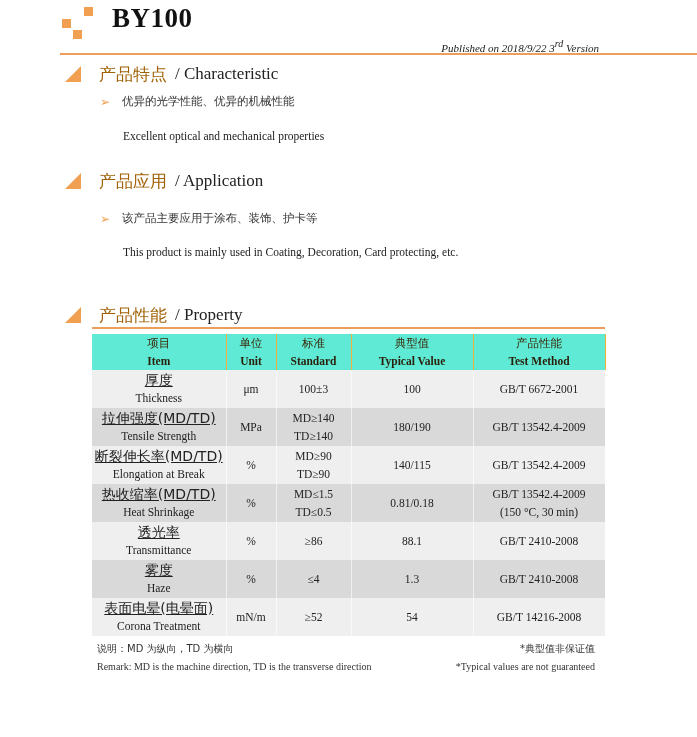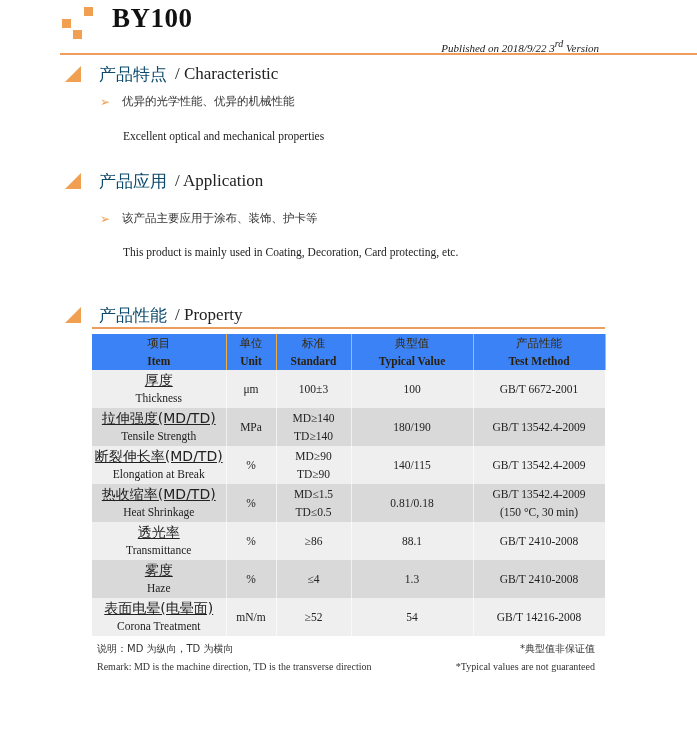--- a/index.html
+++ b/index.html
@@ -22,33 +22,33 @@
   .pub sup { font-size: 10px; }
   .rule-top {
     position: absolute; left: 60px; width: 637px; top: 53px; height: 2px; background: #ee9e5c;
   }
   .section-head { position: absolute; left: 65px; height: 24px; display: flex; align-items: center; }
   .tri {
     width: 0; height: 0; border-style: solid;
     border-width: 0 0 16px 16px; border-color: transparent transparent #f0a050 transparent;
     margin-right: 18px;
   }
-  .section-head .cn { font-size: 17px; color: #0c4a6e; font-family: "DejaVu Sans", sans-serif; font-weight: 300; }
+  .section-head .cn { font-size: 17px; color: #a16207; font-family: "DejaVu Sans", sans-serif; font-weight: 300; }
   .section-head .en { font-size: 17px; color: #222; margin-left: 8px; }
   .bullet { position: absolute; left: 100px; display: flex; align-items: center; font-size: 11.5px; color: #333; font-family: "DejaVu Sans", sans-serif; }
   .bullet .arrow { color: #f0a050; font-size: 12px; margin-right: 12px; }
   .en-line { position: absolute; left: 123px; font-size: 11.5px; color: #222; }
   .prop-rule { position: absolute; left: 92px; width: 513px; top: 327px; height: 2px; background: #ee9e5c; }
   table.props {
     position: absolute; left: 92px; top: 334px; width: 513px;
     border-collapse: collapse; table-layout: fixed;
     font-size: 11.5px; color: #222;
   }
   table.props th {
-    background: #3b82f6; font-weight: bold; color: #2a1f0a;
+    background: #5eead4; font-weight: bold; color: #2a1f0a;
     height: 36px; padding: 0; line-height: 18px; text-align: center;
     border-right: 1px solid #f0b03a;
   }
   table.props th .cn { font-family: "DejaVu Sans", sans-serif; font-size: 11.5px; font-weight: normal; color: #3a2a0a; }
   table.props td {
     height: 38px; padding: 0; text-align: center; line-height: 18px;
     border-right: 1px solid rgba(255,255,255,0.6);
   }
   table.props tr.odd td { background: #efefef; }
   table.props tr.even td { background: #d9d9d9; }

